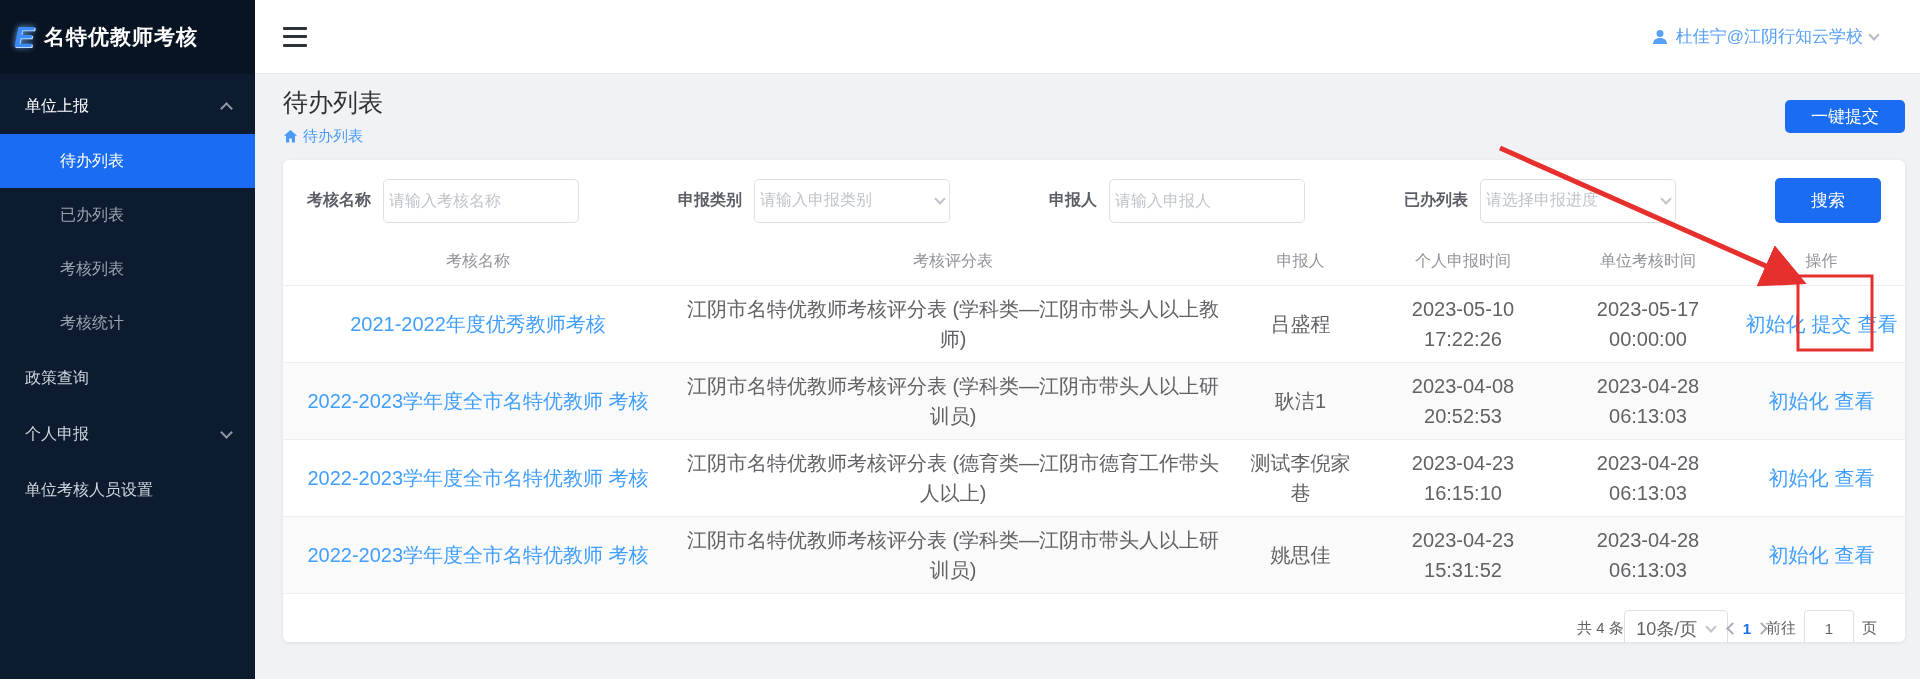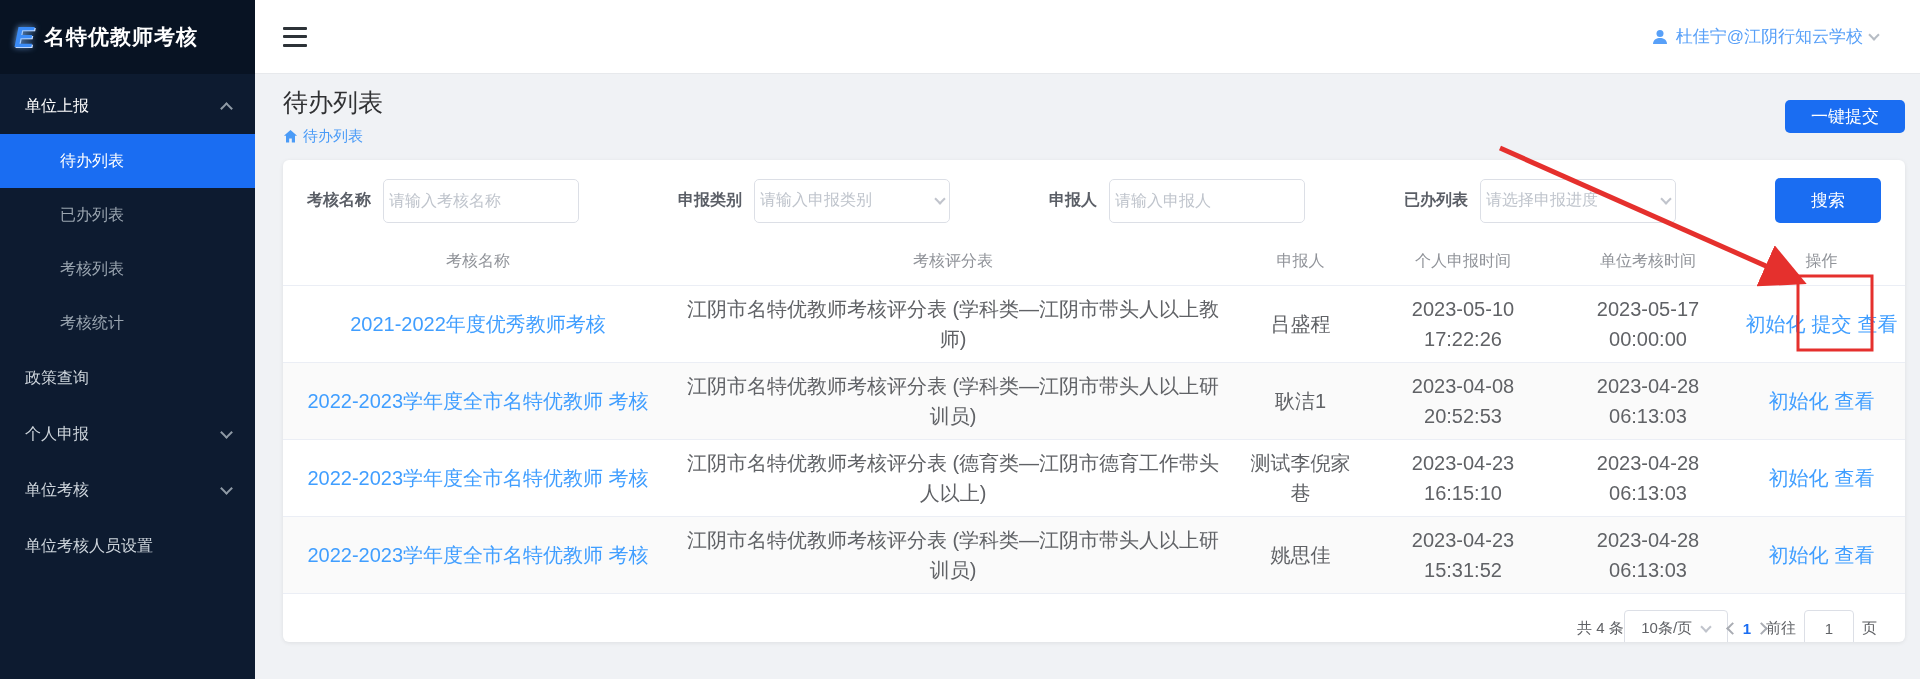--- a/index.html
+++ b/index.html
@@ -57,21 +57,21 @@
   tr.r1 td, tr.r2 td, tr.r3 td { height:76px; }
   tr.stripe td { background:#fafafa; }
   .c-name { width:390px; } .c-form { width:560px; } .c-person { width:135px; }
   .c-t1 { width:190px; } .c-t2 { width:180px; } .c-ops { width:167px; }
   a.tlink { color:#409eff; text-decoration:none; cursor:pointer; }
   .ops { display:flex; justify-content:center; gap:6px; }
   .ops span { color:#409eff; cursor:pointer; white-space:nowrap; }
 
   
   .pager { margin-top:auto; display:flex; align-items:center; justify-content:flex-end; padding:16px 28px 20px 16px; font-size:15px; color:#606266; }
-  .pg-size { width:104px; height:38px; border:1px solid #dcdfe6; border-radius:4px; display:flex; align-items:center; justify-content:center; gap:10px; color:#606266; font-size:15px; cursor:pointer; }
+  .pg-size { width:104px; height:38px; border:1px solid #dcdfe6; border-radius:4px; display:flex; align-items:center; justify-content:center; gap:10px; color:#606266; font-size:18px; cursor:pointer; }
   .pg-arrow { width:9px; height:9px; border-right:2px solid #a8abb2; border-bottom:2px solid #a8abb2; display:inline-block; cursor:pointer; }
   .pg-prev { transform:rotate(135deg); }
   .pg-next { transform:rotate(-45deg); }
   .pg-cur { color:#1a6df2; font-weight:bold; padding:0 6px; cursor:pointer; }
   .pg-goto { display:flex; align-items:center; gap:8px; }
   .pg-input { width:50px; height:38px; border:1px solid #dcdfe6; border-radius:4px; text-align:center; font-size:15px; color:#606266; font-family:inherit; }
 
   
   .annot { position:absolute; left:0; top:0; width:1920px; height:679px; pointer-events:none; z-index:50; }
 
@@ -105,24 +105,20 @@
         <span>考核统计</span>
       </div>
       <div class="mi mi-top">
         <span>政策查询</span>
       </div>
       <div class="mi mi-top">
         <span>个人申报</span>
         <i class="chev down"></i>
       </div>
       <div class="mi mi-top">
-        <span>单位考核</span>
-        <i class="chev down"></i>
-      </div>
-      <div class="mi mi-top">
         <span>单位考核人员设置</span>
       </div>
     </nav>
   </aside>
 
   <div class="main">
     <header class="topbar">
       <div class="fold-btn">
           <i></i>
           <i></i>

